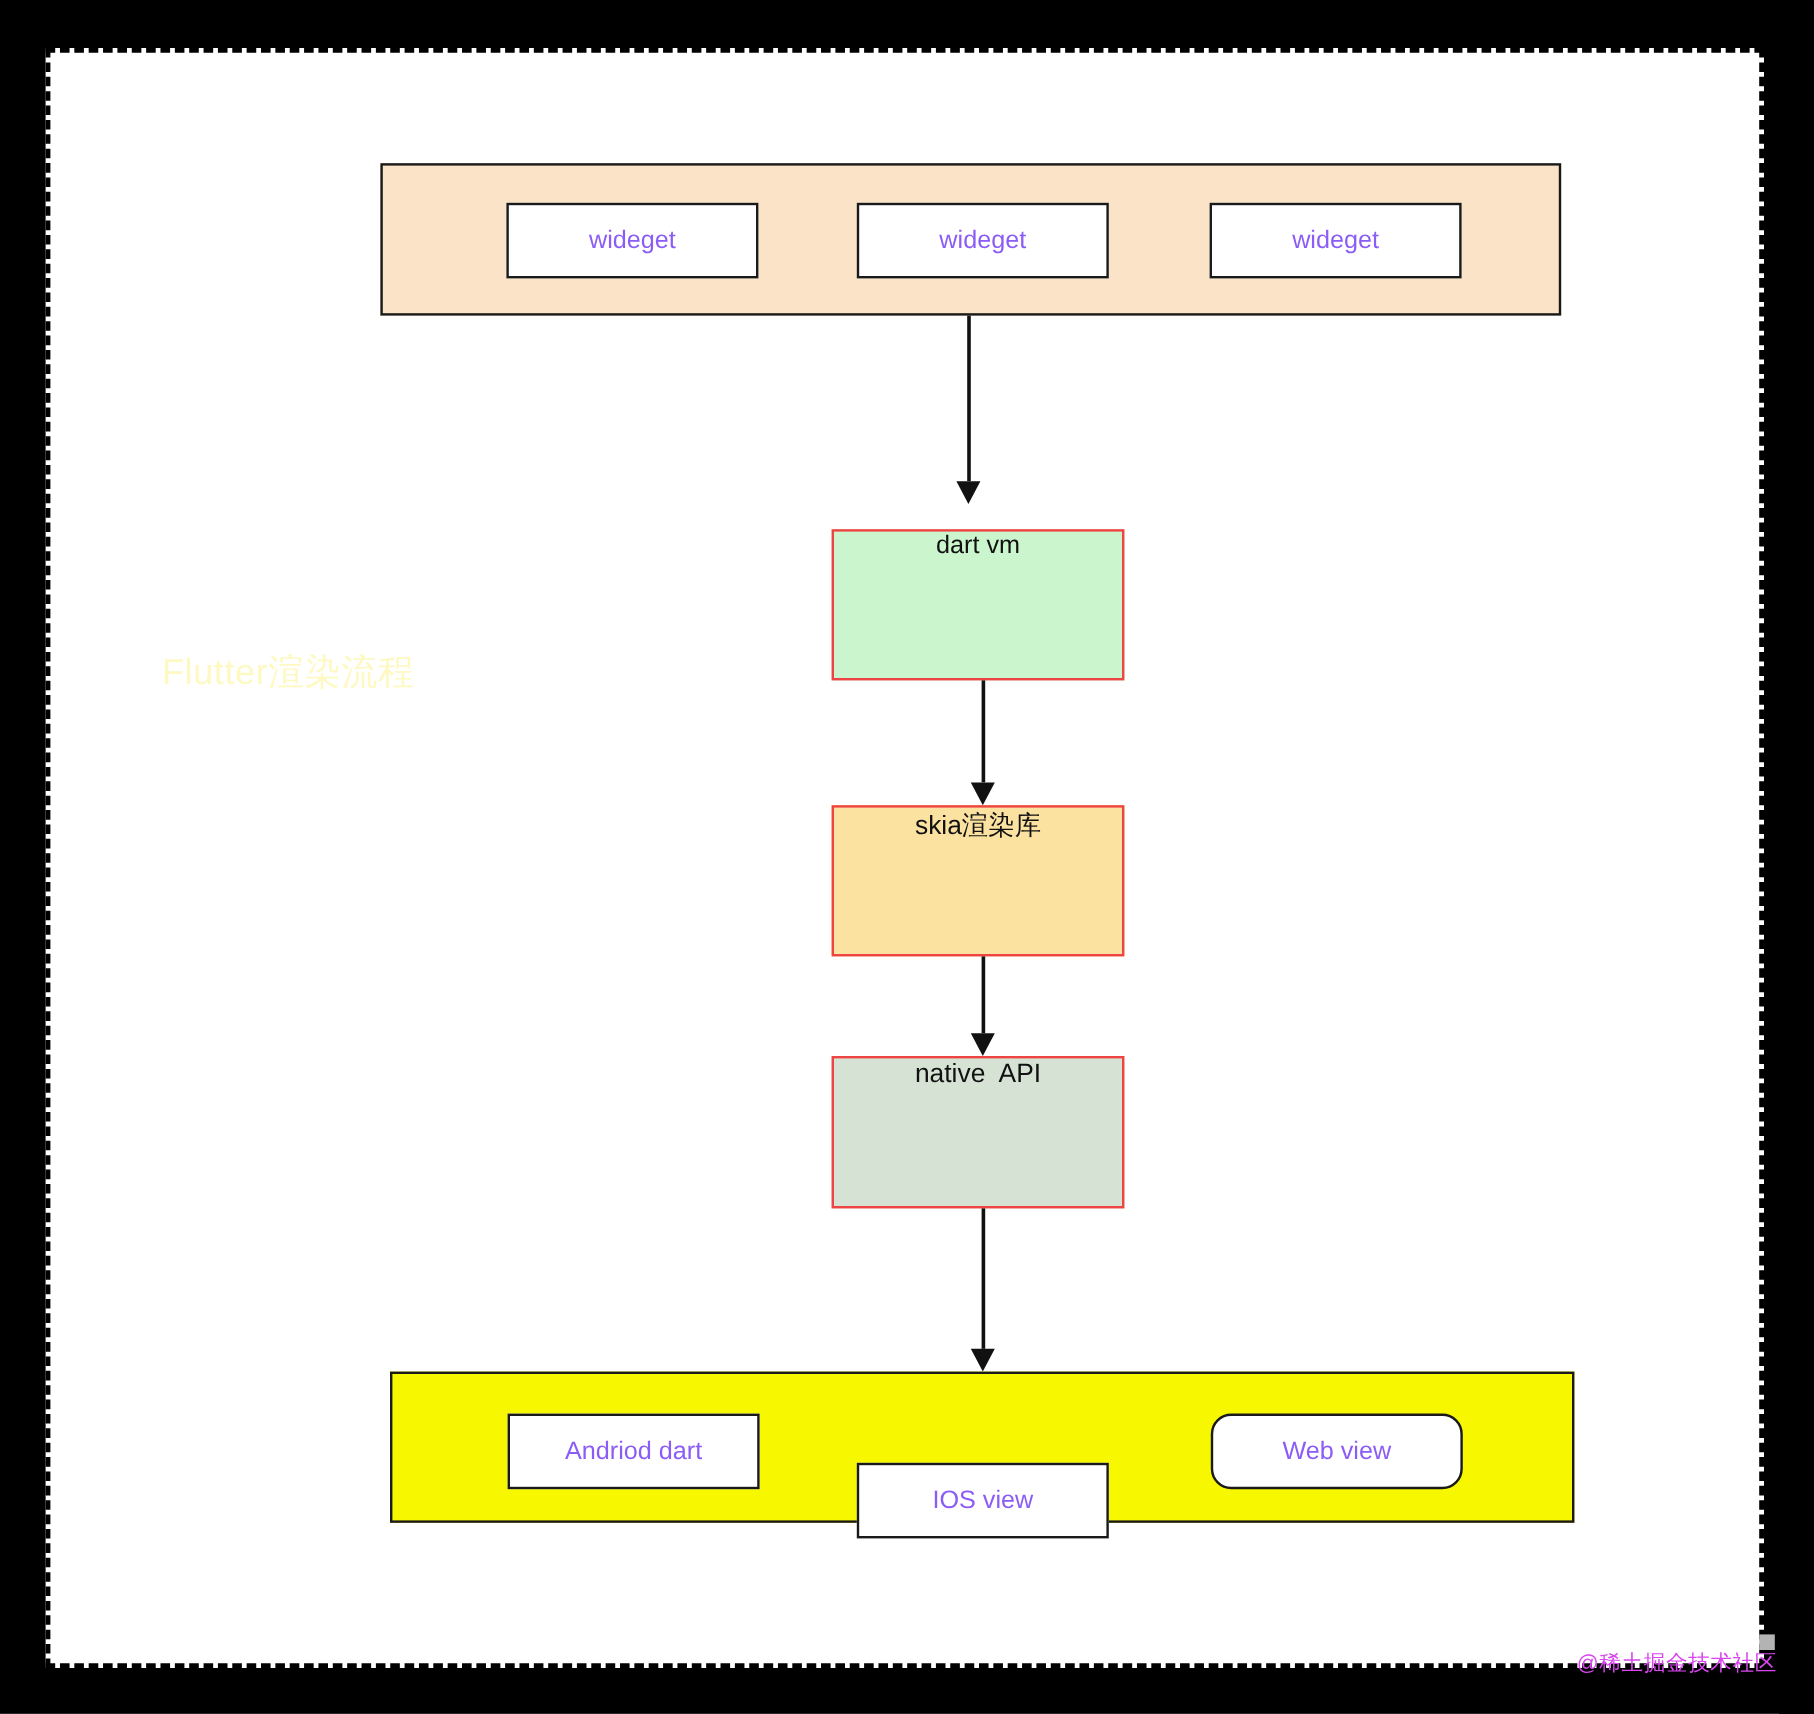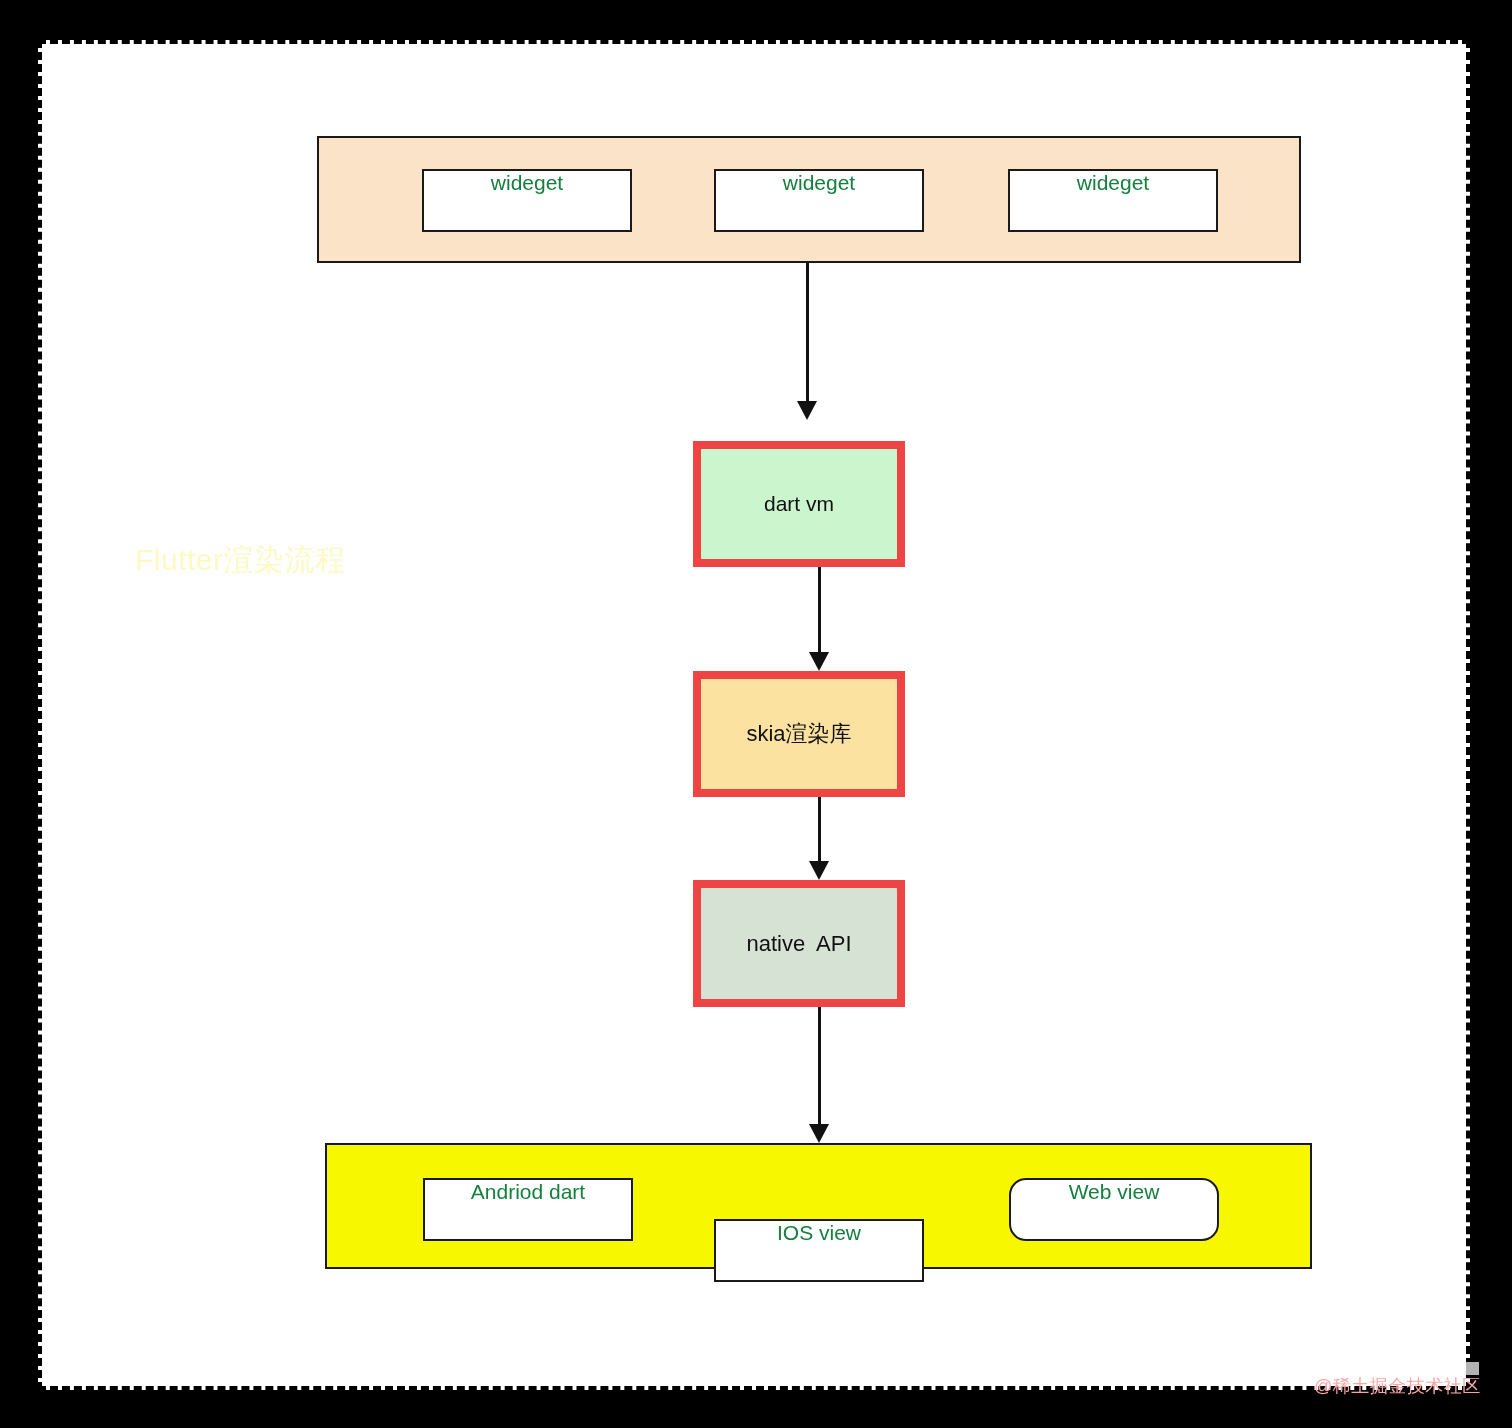--- a/index.html
+++ b/index.html
@@ -65,40 +65,39 @@
   
   .inner-box {
     position: absolute;
     width: 210px;
     height: 63px;
     top: 31px;
     background: #ffffff;
     border: 2px solid #1a1a1a;
     box-sizing: border-box;
     display: flex;
-    align-items: flex-start;
+    align-items: center;
     justify-content: center;
     font-size: 21px;
-    color: #15803d;
+    color: #8b5cf6;
   }
   .widgets .inner-box.b1 { left: 103px; }
   .widgets .inner-box.b2 { left: 395px; }
   .widgets .inner-box.b3 { left: 689px; }
   .platforms .inner-box.b1 { left: 96px; top: 33px; }
   .platforms .inner-box.b2 { left: 387px; top: 33px; margin-top: 41px; }
   .platforms .inner-box.b3 { left: 682px; top: 33px; border-radius: 17px; }
 
   
   .node {
     position: absolute;
-    width: 212px;
-    box-sizing: border-box;
-    border: 8px solid #ef4444;
+    width: 244px;
+    box-sizing: border-box;
+    border: 2px solid #ef4444;
     display: flex;
-    align-items: center;
     justify-content: center;
     font-size: 21px;
     color: #111111;
     z-index: 2;
   }
   .node.dartvm  { left: 693px; top: 441px; height: 126px; background: #cbf5cd; }
   .node.skia    { left: 693px; top: 671px; height: 126px; background: #fbe2a1; font-size: 22px; }
   .node.native  { left: 693px; top: 880px; height: 127px; background: #d6e3d4; font-size: 22px; white-space: pre; }
 
   
@@ -126,21 +125,21 @@
   .arrow.a2 { left: 808px; top: 567px;  height: 104px; }
   .arrow.a3 { left: 808px; top: 797px;  height: 83px;  }
   .arrow.a4 { left: 808px; top: 1007px; height: 136px; }
 
   
   .watermark {
     position: absolute;
     left: 1314px;
     top: 1374px;
     font-size: 18px;
-    color: #fca5a5;
+    color: #d946ef;
     letter-spacing: 0.5px;
     z-index: 3;
     white-space: nowrap;
   }
   .watermark-mark {
     position: absolute;
     left: 1466px;
     top: 1362px;
     width: 13px;
     height: 13px;

